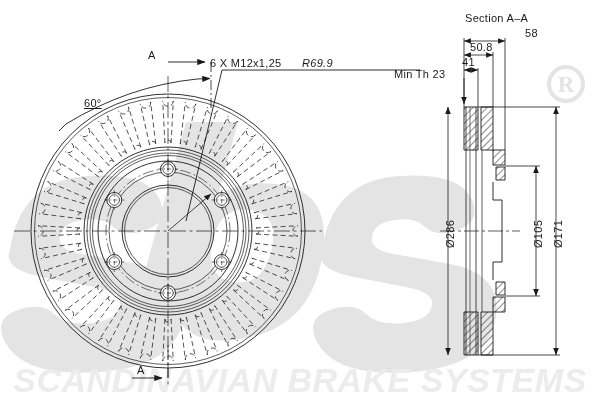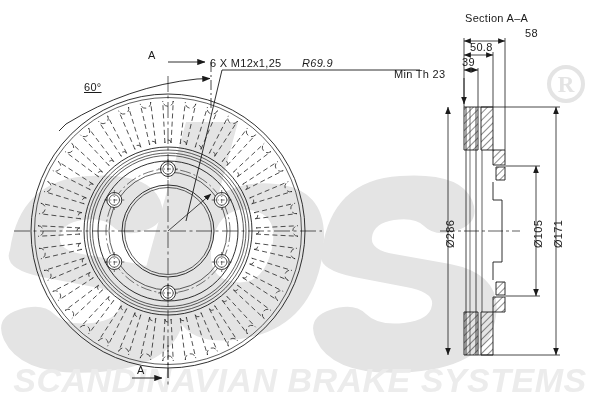--- a/index.html
+++ b/index.html
@@ -306,37 +306,37 @@
         <line x1="505" y1="166" x2="540" y2="166"></line>
         <line x1="505" y1="296" x2="540" y2="296"></line>
 
         <line x1="556" y1="107" x2="556" y2="355" marker-start="url(#arS)" marker-end="url(#ar)"></line>
         <line x1="478" y1="107" x2="560" y2="107"></line>
         <line x1="478" y1="355" x2="560" y2="355"></line>
       </g>
     </g>
   </svg>
 
-  <div class="lbl" style="left:84px;top:81px;text-decoration:underline;">60°</div>
+  <div class="lbl" style="left:84px;top:97px;text-decoration:underline;">60°</div>
 
   <div class="lbl" style="left:148px;top:49px;">A</div>
 
   <div class="lbl" style="left:137px;top:364px;">A</div>
 
   <div class="lbl" style="left:210px;top:57px;">6 X  M12x1,25</div>
 
   <div class="lbl" style="left:302px;top:57px;font-style:italic;">R69.9</div>
 
   <div class="lbl" style="left:465px;top:12px;">Section A–A</div>
 
   <div class="lbl" style="left:485px;top:27px;margin-left:40px;">58</div>
 
   <div class="lbl" style="left:470px;top:41px;">50.8</div>
 
-  <div class="lbl" style="left:462px;top:56px;">39</div>
+  <div class="lbl" style="left:462px;top:56px;">41</div>
 
   <div class="lbl" style="left:394px;top:68px;text-align:center;">Min Th 23</div>
 
   <div class="lbl vert" style="left:444px;top:248px;transform:rotate(-90deg);">Ø286</div>
 
   <div class="lbl vert" style="left:532px;top:248px;transform:rotate(-90deg);">Ø105</div>
 
   <div class="lbl vert" style="left:552px;top:248px;transform:rotate(-90deg);">Ø171</div>
 
 </div>

